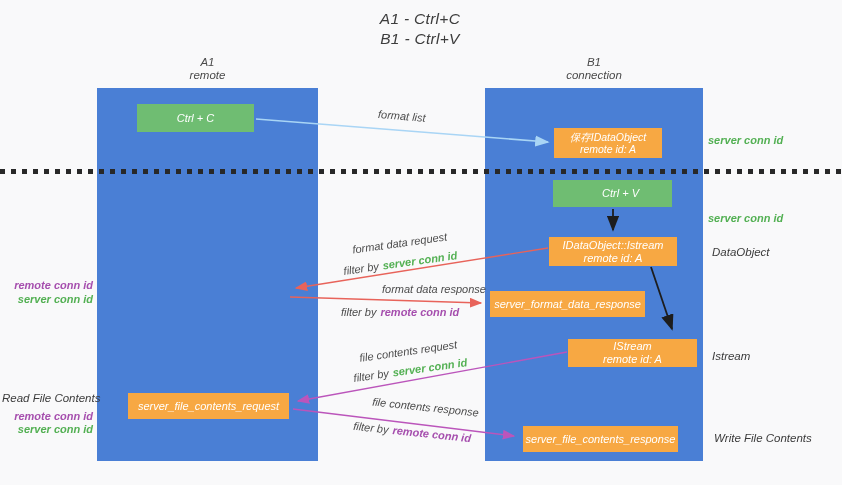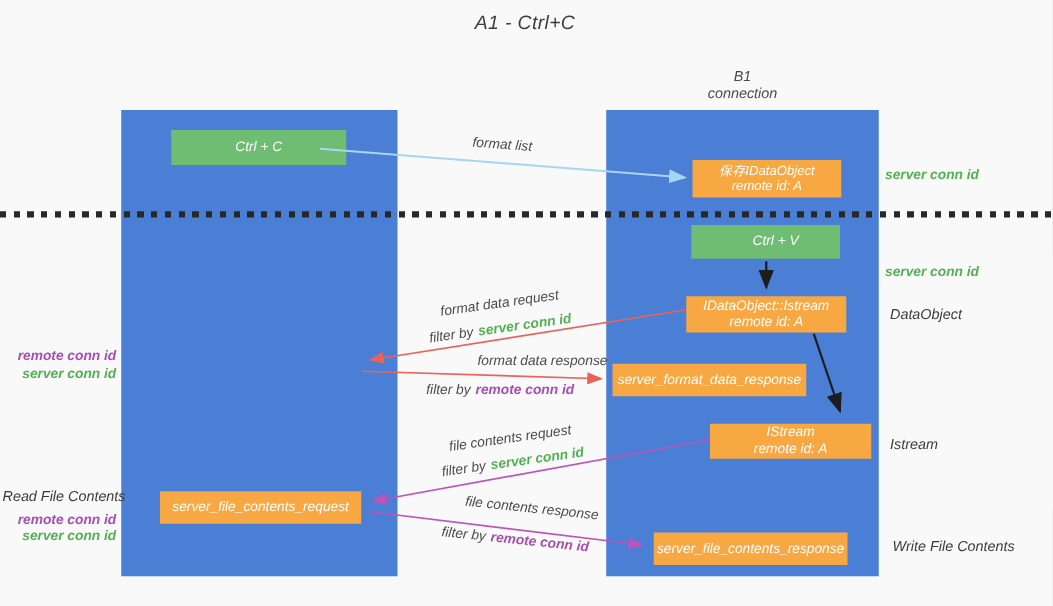--- a/index.html
+++ b/index.html
@@ -54,37 +54,42 @@
   .filter-key{margin-left:4px;}
   .side-block{line-height:13.5px;font-size:11px;}
 </style>
 </head>
 <body>
 
 <div id="canvas">
 
   <div class="title">
     <div>A1 - Ctrl+C</div>
+    <div>B1 - Ctrl+V</div>
   </div>
 
+  <div class="col-header" style="left:97px;width:221px;">
+    <div>A1</div>
+    <div>remote</div>
+  </div>
   <div class="col-header" style="left:485px;width:218px;">
     <div>B1</div>
     <div>connection</div>
   </div>
 
   <div class="col" style="left:97px;width:221px;"></div>
   <div class="col" style="left:485px;width:218px;"></div>
 
   <div class="dotted-line"></div>
 
-  <div class="box green-box" style="left:137px;top:104px;width:140px;height:28px;">
+  <div class="box green-box" style="left:137px;top:104px;width:117px;height:28px;">
     <div>Ctrl + C</div>
   </div>
 
-  <div class="box orange-box" style="left:554px;top:128px;width:119px;height:30px;font-size:10.5px;line-height:12.5px;">
+  <div class="box orange-box" style="left:554px;top:128px;width:108px;height:30px;font-size:10.5px;line-height:12.5px;">
     <div>保存IDataObject</div>
     <div>remote id: A</div>
   </div>
 
   <div class="box green-box" style="left:553px;top:180px;width:119px;height:27px;padding-left:16px;">
     <div>Ctrl + V</div>
   </div>
 
   <div class="box orange-box" style="left:549px;top:237px;width:128px;height:29px;">
     <div>IDataObject::Istream</div>

